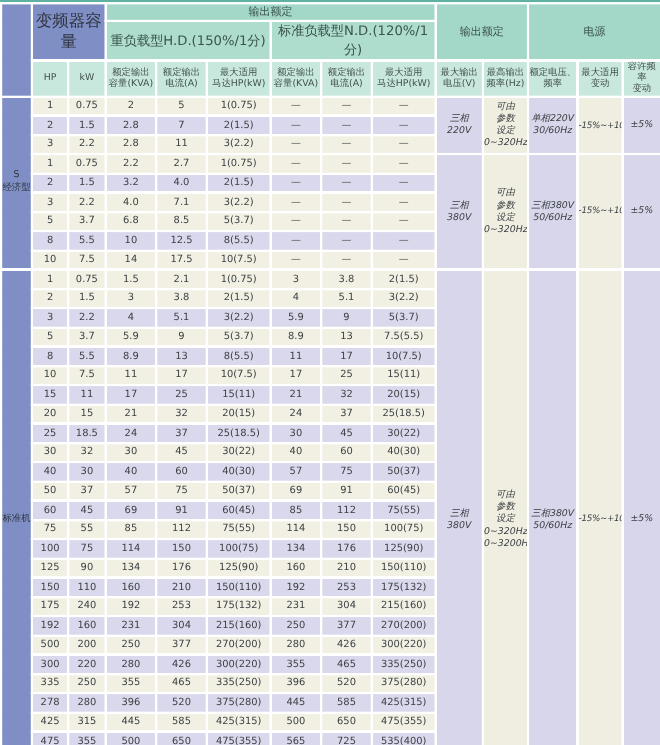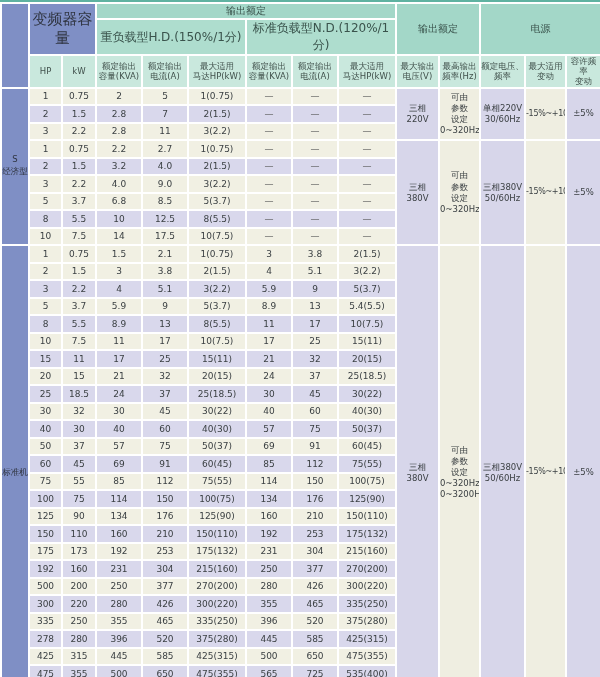--- a/index.html
+++ b/index.html
@@ -18,21 +18,21 @@
   th.subband{background:var(--subband);font-size:12px;height:13px;}
   th.colhead{background:var(--mint);font-size:8.5px;line-height:1.2;white-space:pre-line;
              height:26px;color:#41514C;}
   th.corner,th.capacity{background:var(--blue);}
   th.capacity{font-size:15px;color:#2F3440;}
   tbody td{font-size:9px;color:var(--txt);height:15.5px;}
   tbody td.data{background:var(--cream);}
   tbody tr.shade td.data{background:var(--lavender);}
   td.vlabel{background:var(--blue);color:#2F3440;font-size:8.5px;line-height:1.4;
             white-space:pre-line;}
-  td.merged{white-space:pre-line;line-height:1.3;font-size:8.5px;}
+  td.merged{white-space:pre-line;line-height:1.3;font-size:8.5px;font-style:italic;}
   td.mV,td.mVF,td.mFV{background:var(--colLav);}
   td.mHz,td.mVV{background:var(--colCream);}
   td.mVV{font-size:8px;letter-spacing:-0.3px;}
   td.dash{color:#5A5A5A;}
 </style>
 </head>
 <body>
 
 <div class="sheet">
   <div class="top-strip"></div>
@@ -162,21 +162,21 @@
           <td class="data">4.0</td>
           <td class="data">2(1.5)</td>
           <td class="data dash">—</td>
           <td class="data dash">—</td>
           <td class="data dash">—</td>
         </tr>
         <tr>
           <td class="data">3</td>
           <td class="data">2.2</td>
           <td class="data">4.0</td>
-          <td class="data">9.0</td>
+          <td class="data">7.1</td>
           <td class="data">3(2.2)</td>
           <td class="data dash">—</td>
           <td class="data dash">—</td>
           <td class="data dash">—</td>
         </tr>
         <tr>
           <td class="data">5</td>
           <td class="data">3.7</td>
           <td class="data">6.8</td>
           <td class="data">8.5</td>
@@ -248,21 +248,21 @@
           <td class="data">5(3.7)</td>
         </tr>
         <tr>
           <td class="data">5</td>
           <td class="data">3.7</td>
           <td class="data">5.9</td>
           <td class="data">9</td>
           <td class="data">5(3.7)</td>
           <td class="data">8.9</td>
           <td class="data">13</td>
-          <td class="data">5.4(5.5)</td>
+          <td class="data">7.5(5.5)</td>
         </tr>
         <tr class="shade">
           <td class="data">8</td>
           <td class="data">5.5</td>
           <td class="data">8.9</td>
           <td class="data">13</td>
           <td class="data">8(5.5)</td>
           <td class="data">11</td>
           <td class="data">17</td>
           <td class="data">10(7.5)</td>
@@ -382,21 +382,21 @@
           <td class="data">110</td>
           <td class="data">160</td>
           <td class="data">210</td>
           <td class="data">150(110)</td>
           <td class="data">192</td>
           <td class="data">253</td>
           <td class="data">175(132)</td>
         </tr>
         <tr>
           <td class="data">175</td>
-          <td class="data">173</td>
+          <td class="data">240</td>
           <td class="data">192</td>
           <td class="data">253</td>
           <td class="data">175(132)</td>
           <td class="data">231</td>
           <td class="data">304</td>
           <td class="data">215(160)</td>
         </tr>
         <tr class="shade">
           <td class="data">192</td>
           <td class="data">160</td>

